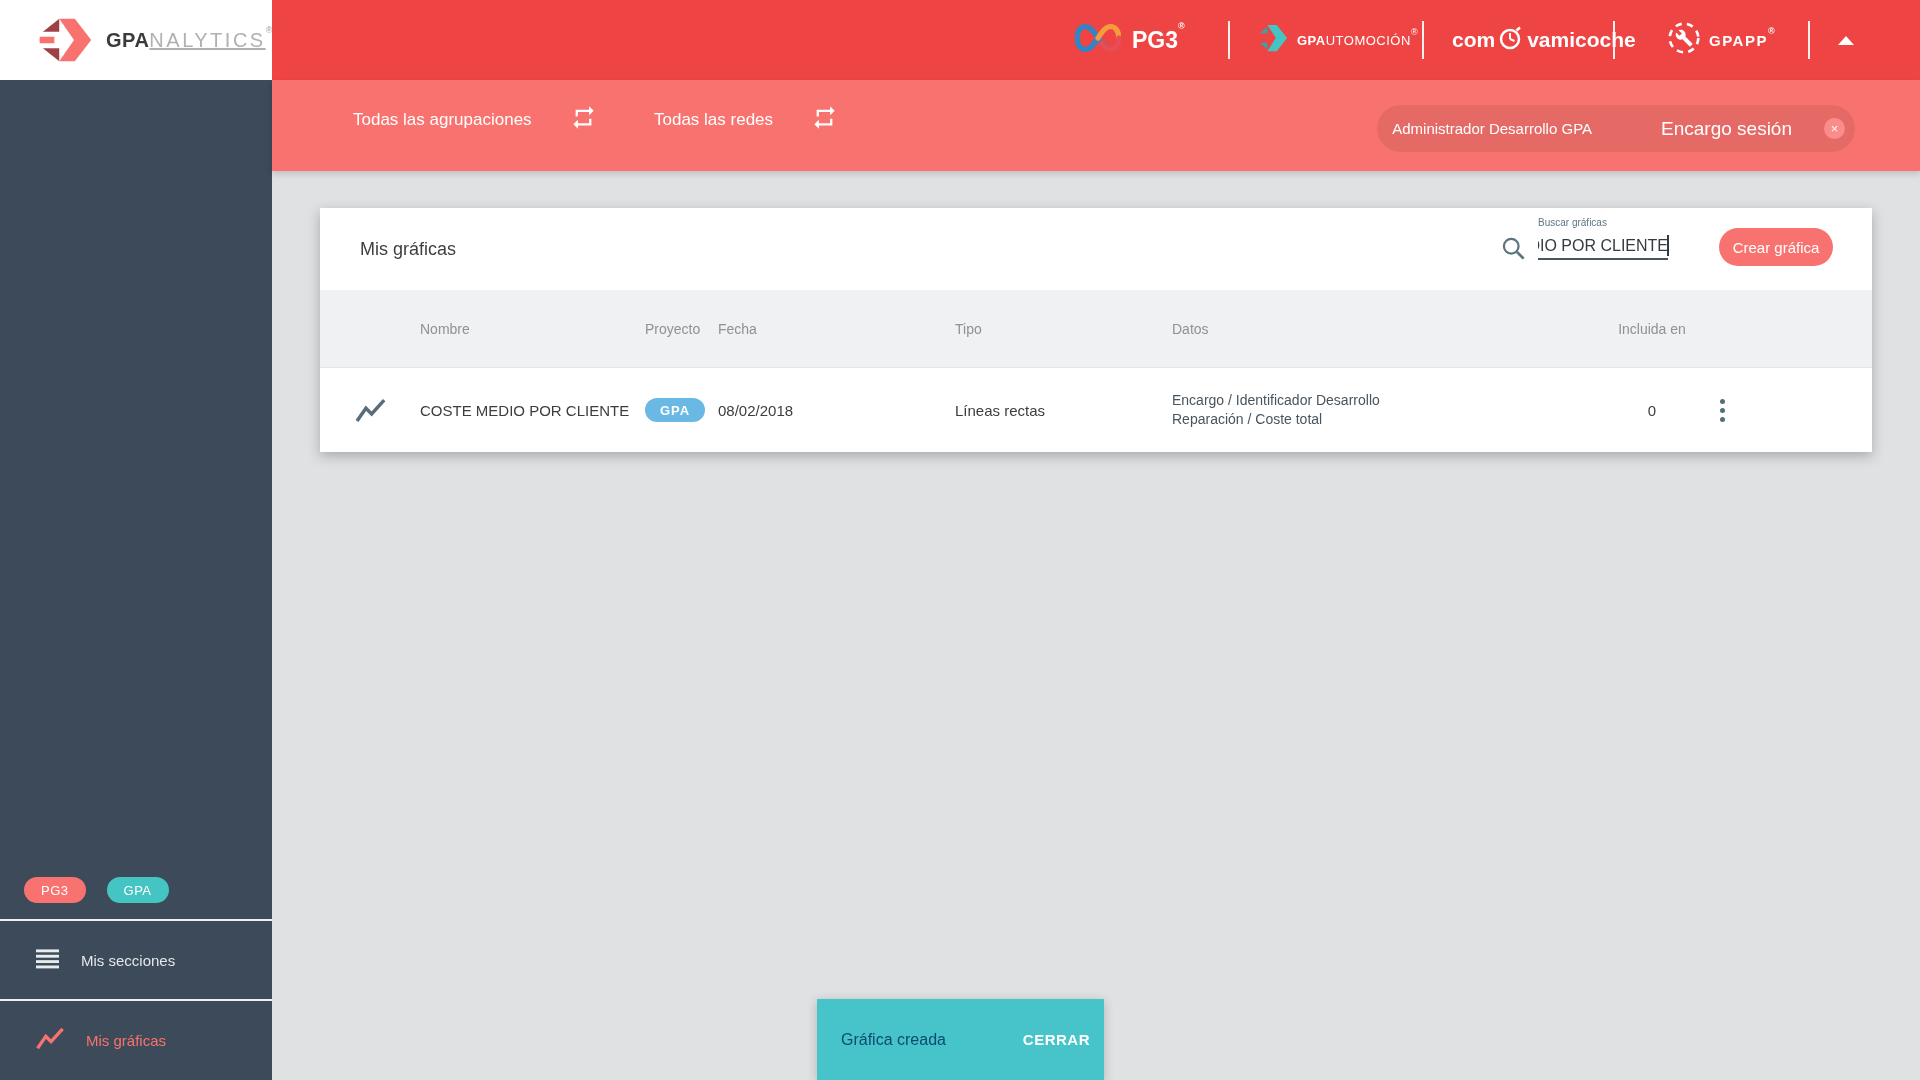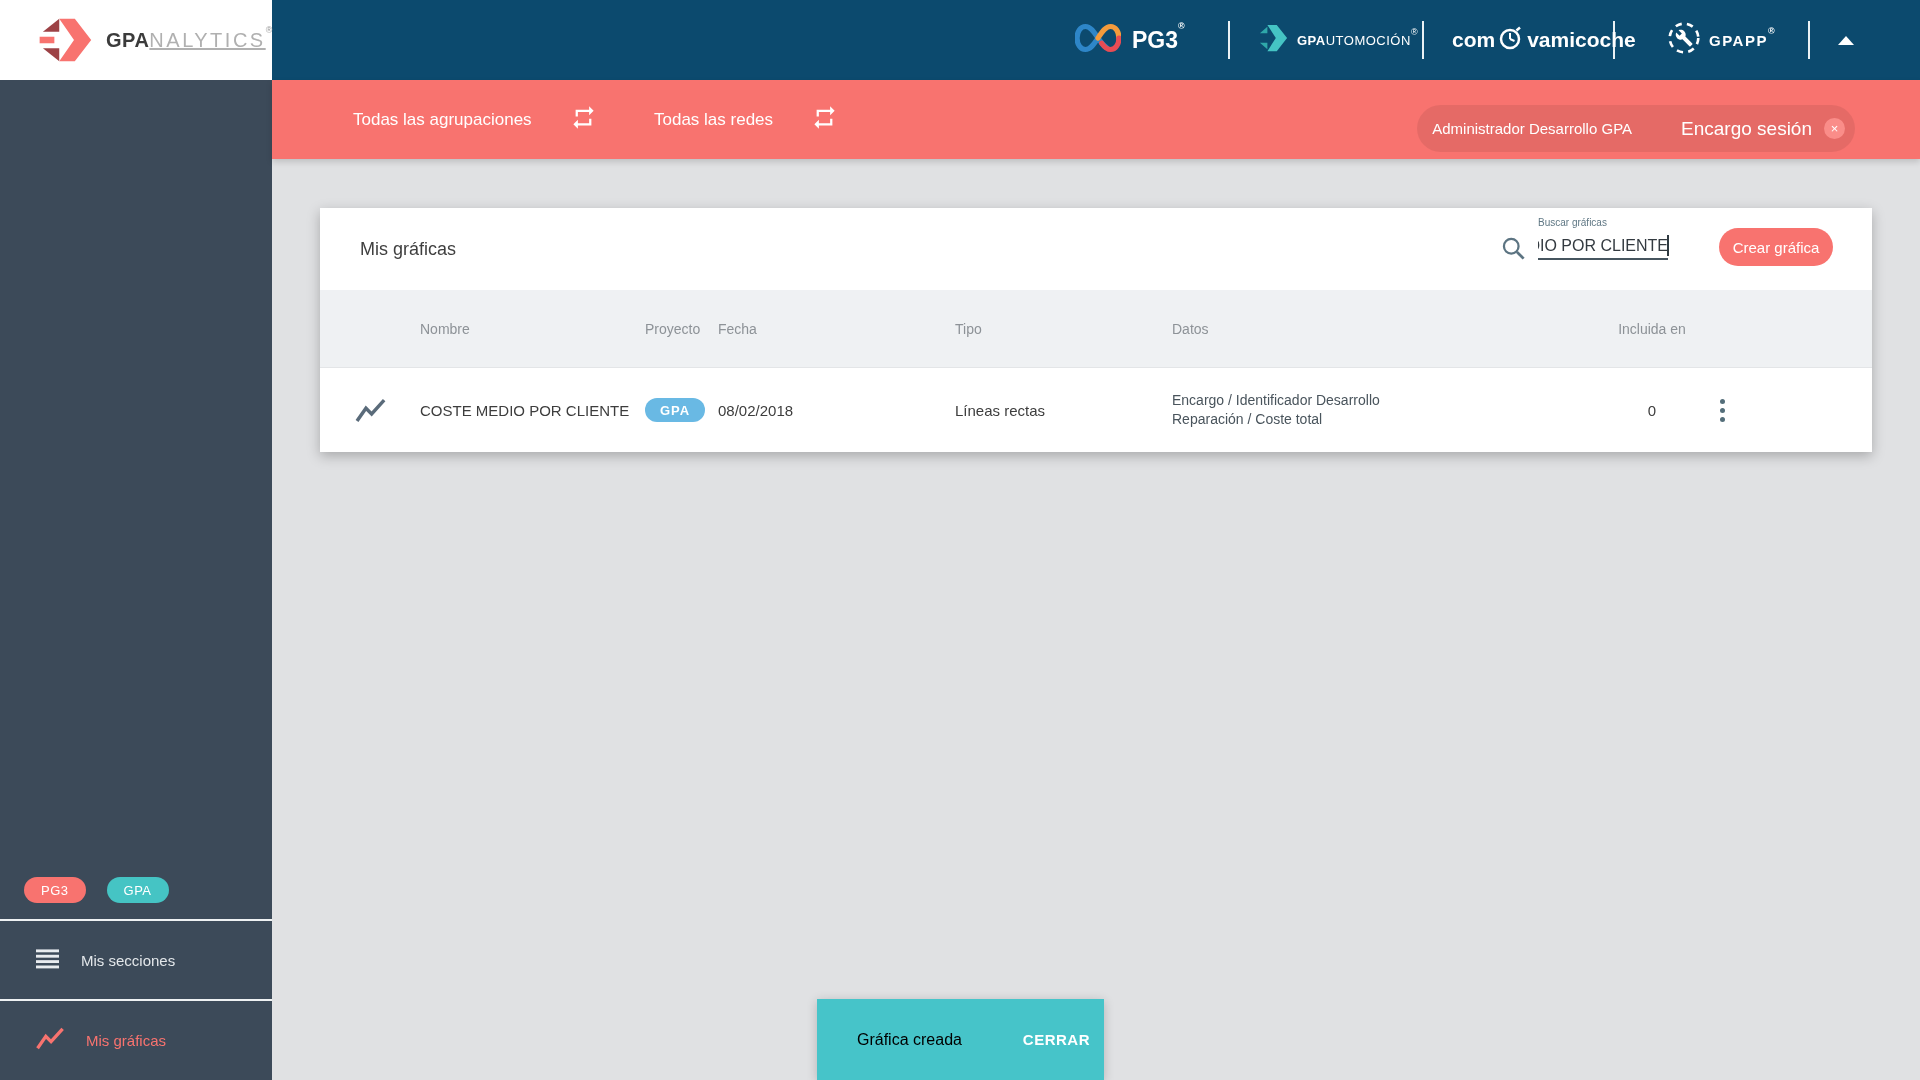--- a/index.html
+++ b/index.html
@@ -5,21 +5,21 @@
   * { box-sizing: border-box; margin: 0; padding: 0; }
   html,body { width:1920px; height:1080px; }
   body {
     position: relative;
     background: #e0e1e3;
     font-family: "Liberation Sans", sans-serif;
     overflow: hidden;
   }
 
   
-  .topbar { position:absolute; left:0; top:0; width:1920px; height:80px; background:#0c4a6e; }
+  .topbar { position:absolute; left:0; top:0; width:1920px; height:80px; background:#ef4444; }
   .logo-box {
     position:absolute; left:0; top:0; width:272px; height:80px; background:#fff;
     display:flex; align-items:center; padding-left:38px; z-index:3;
   }
   .logo-mark { margin-right:14px; display:flex; }
   .logo-text { font-size:20px; white-space:nowrap; }
   .logo-gpa { font-weight:bold; color:#3b3b3b; letter-spacing:0.5px; }
   .logo-nal { color:#b0b0b0; letter-spacing:2.5px;text-decoration:underline; }
   .logo-reg { font-size:9px; color:#9a9a9a; vertical-align:top; position:relative; top:-4px; }
 
@@ -38,30 +38,30 @@
   .vsep { position:absolute; top:21px; width:2px; height:38px; background:rgba(255,255,255,0.92); }
   .sep1{ left:1228px; } .sep2{ left:1422px; } .sep3{ left:1613px; } .sep4{ left:1808px; }
   .collapse-btn {
     position:absolute; left:1832px; top:30px; width:28px; height:20px;
     display:flex; align-items:center; justify-content:center; cursor:pointer;
   }
   .tri-up { width:0; height:0; border-left:8px solid transparent; border-right:8px solid transparent; border-bottom:9px solid #fff; }
 
   
   .filterbar {
-    position:absolute; left:272px; top:80px; width:1648px; height:79px;
+    position:absolute; left:272px; top:80px; width:1648px; height:91px;
     background:#f8736f; box-shadow:0 3px 6px rgba(0,0,0,0.15); z-index:2;
   }
   .filter-group { position:absolute; top:0; height:79px; display:flex; align-items:center; color:#fff; font-size:17px; }
   .fg-groupings { left:81px; }
   .fg-networks { left:382px; }
   .filter-label { margin-right:38px; }
   .user-pill {
     position:absolute; right:65px; top:25px; height:47px; border-radius:24px;
-    background:rgba(0,0,0,0.075); display:flex; align-items:center; padding:0 10px 0 15px;
+    background:rgba(0,0,0,0.075); display:flex; align-items:center; padding:0 10px 0 15px;gap:20px;
   }
   .user-name { color:#fff; font-size:15px; margin-right:49px; }
   .logout-label { color:#fff; font-size:19px; margin-right:12px; cursor:pointer; }
   .logout-circle {
     width:21px; height:21px; border-radius:50%; background:#fa8d89; color:#fff;
     font-size:13px; display:flex; align-items:center; justify-content:center; cursor:pointer;
   }
 
   
   .sidebar { position:absolute; left:0; top:80px; width:272px; height:1000px; background:#3c4a59; z-index:1; }
@@ -111,21 +111,21 @@
   }
   .datos { font-size:14px; color:#49545c; line-height:19px; }
   .kebab { margin-left:8px; display:flex; flex-direction:column; gap:4px; width:20px; align-items:flex-start; cursor:pointer; }
   .kebab i { width:5px; height:5px; border-radius:50%; background:#546e7a; }
 
   
   .toast {
     position:absolute; left:817px; top:999px; width:287px; height:81px; background:#46c4c9;
     display:flex; align-items:center; box-shadow:0 2px 10px rgba(0,0,0,0.2);
   }
-  .toast-msg { margin-left:40px; color:#000000; font-size:16px; }
+  .toast-msg { margin-left:24px; color:#0c4a6e; font-size:16px; }
   .toast-action { position:absolute; right:14px; color:#fff; font-weight:bold; font-size:15px; letter-spacing:0.5px; cursor:pointer; }
 </style>
 </head>
 <body>
 
 <div class="topbar">
   <span class="vsep sep1"></span>
   <span class="vsep sep2"></span>
   <span class="vsep sep3"></span>
   <span class="vsep sep4"></span>

